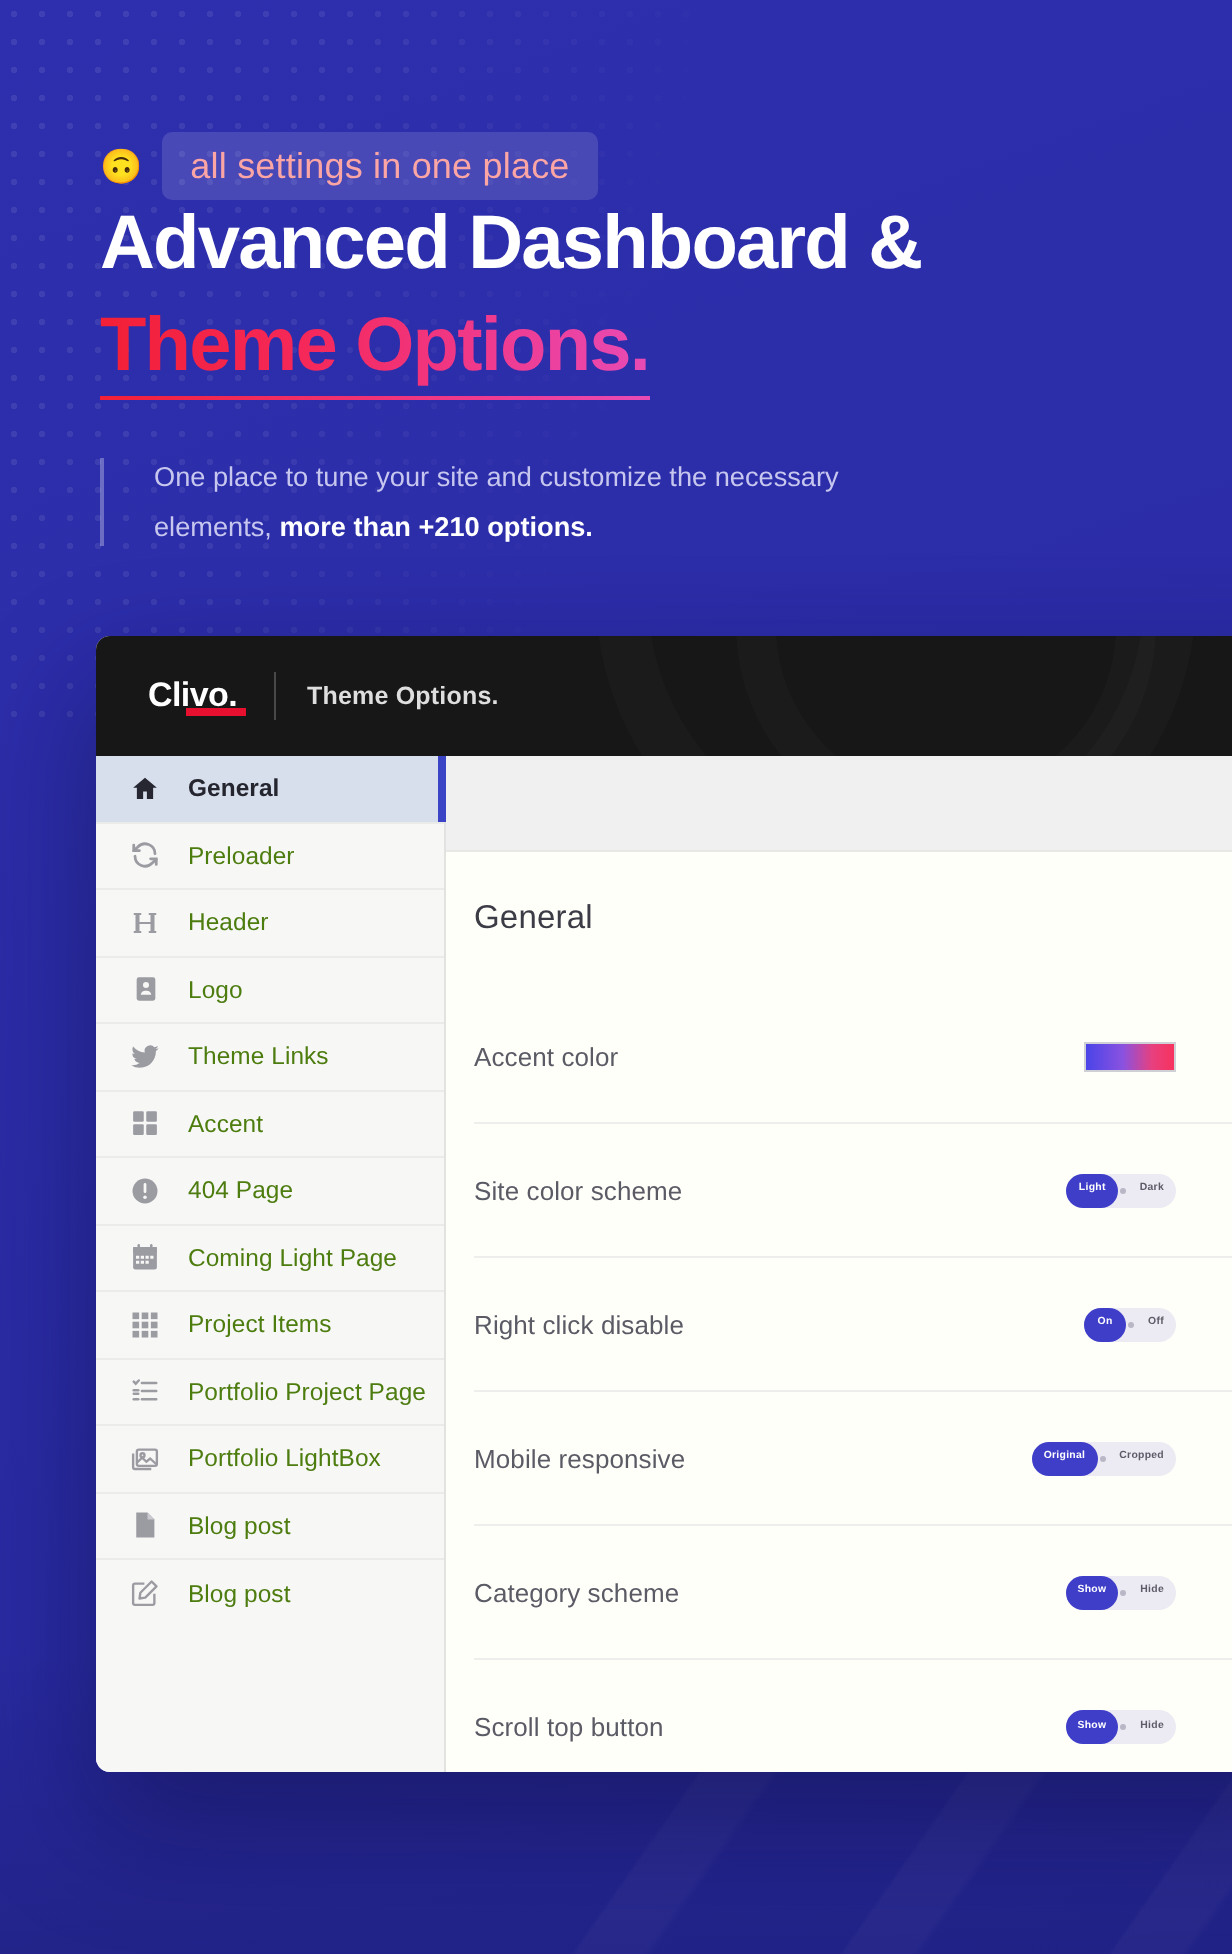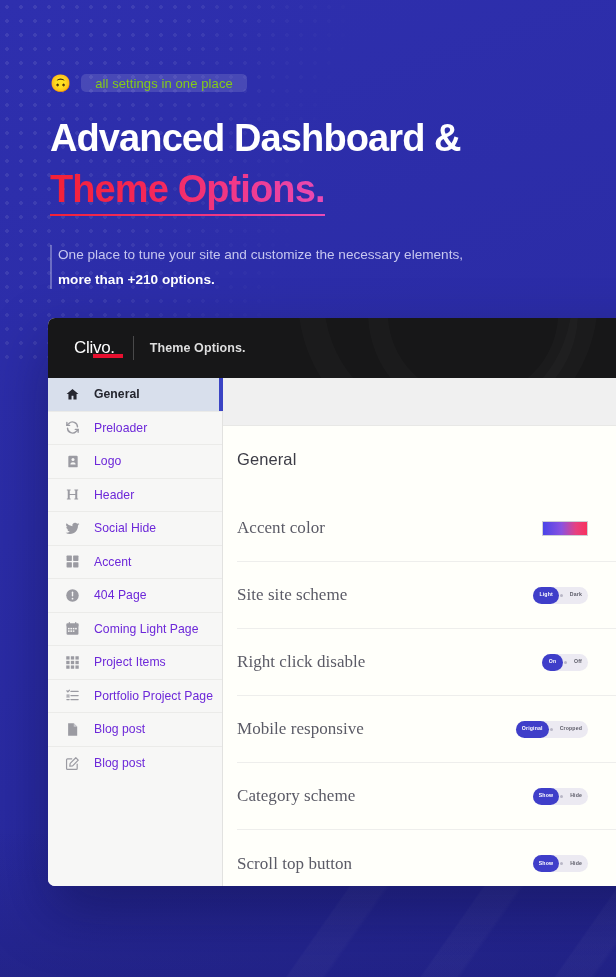--- a/index.html
+++ b/index.html
@@ -67,32 +67,32 @@
   }
   .emoji {
     font-size: 17px;
     line-height: 1;
     display: block;
     filter: saturate(1.1);
   }
   .badge {
     display: inline-flex;
     align-items: center;
-    height: 18px;
+    height: 34px;
     padding: 0 14px;
     border-radius: 5px;
     background: rgba(255,255,255,0.13);
-    color: #84cc16;
-    font-size: 13px;
+    color: #fca5a5;
+    font-size: 18px;
     letter-spacing: .1px;
     white-space: nowrap;
   }
 
   .title {
-    margin-top: 20px;
+    margin-top: 4px;
     font-size: 38px;
     line-height: 1.18;
     font-weight: bold;
     color: #ffffff;
     letter-spacing: -0.9px;
   }
   .title-line2 {
     display: inline-block;
     position: relative;
     margin-top: 6px;
@@ -106,21 +106,21 @@
   .title-underline {
     position: absolute;
     left: 0; right: 0; bottom: 0;
     height: 2px;
     background: linear-gradient(90deg, #f32036 0%, #ef3b90 70%, #e84bb5 100%);
   }
 
   .sub {
     margin-top: 26px;
     position: relative;
-    padding-left: 8px;
+    padding-left: 27px;
     max-width: 430px;
   }
   .sub-bar {
     position: absolute;
     left: 0; top: 3px; bottom: 4px;
     width: 2px;
     background: rgba(255,255,255,0.30);
   }
   .sub-text {
     font-size: 13.6px;
@@ -156,21 +156,21 @@
     border: 26px solid rgba(255,255,255,0.018);
     pointer-events: none;
   }
   .arc-a { width: 300px; height: 300px; left: 250px; top: -170px; }
   .arc-b { width: 210px; height: 210px; left: 320px; top: -110px; border-width: 20px; }
 
   .logo {
     position: relative;
     color: #ffffff;
     font-size: 17px;
-    font-weight: normal;
+    font-weight: bold;
     letter-spacing: -0.3px;
     z-index: 2;
   }
   .logo-underline {
     position: absolute;
     left: 19px;
     bottom: 0px;
     width: 30px;
     height: 4px;
     background: #e8102f;
@@ -230,21 +230,21 @@
     flex: 0 0 17px;
     display: flex;
     align-items: center;
     justify-content: center;
     color: #9b9ba2;
   }
   .nav-item.active .nav-ico { color: #262730; }
   .nav-ico svg { display: block; }
   .nav-label {
     font-size: 12.2px;
-    color: #6d28d9;
+    color: #4d7c0f;
     letter-spacing: .05px;
     white-space: nowrap;
   }
   .nav-item.active .nav-label { color: #24252e; font-weight: bold; }
 
   
   .content {
     flex: 1;
     background: #fffffa;
     min-width: 0;
@@ -267,24 +267,23 @@
   .row {
     display: flex;
     align-items: center;
     justify-content: space-between;
     height: 67px;
     border-bottom: 1px solid #eeeeec;
     padding-right: 48px;
   }
   .row:last-child { border-bottom: none; }
   .row-label {
-    font-size: 17px;
+    font-size: 13px;
     color: #5b5b66;
     letter-spacing: .05px;
-    font-family: Liberation Serif, serif;
   }
 
   .swatch {
     width: 46px;
     height: 15px;
     border: 1px solid #cfcfd6;
     background: linear-gradient(90deg, #4a44e8 0%, #8a52e0 42%, #e7407f 75%, #f8325e 100%);
   }
 
   
@@ -389,43 +388,43 @@
               <path d="M20 11a8 8 0 0 0-13.8-5.4L3 8.5"></path>
               <path d="M4 13a8 8 0 0 0 13.8 5.4L21 15.5"></path>
               <path d="M3 4v4.5h4.5"></path>
               <path d="M21 19.5V15h-4.5"></path>
             </svg>
           </span>
           <span class="nav-label">Preloader</span>
         </div>
         <div class="nav-item">
           <span class="nav-ico">
+            <svg width="15" height="15" viewBox="0 0 24 24" fill="currentColor">
+              <path d="M3 4h6v1.6H7.6v5.6h8.8V5.6H15V4h6v1.6h-1.4v12.8H21V20h-6v-1.6h1.4v-5.6H7.6v5.6H9V20H3v-1.6h1.4V5.6H3z"></path>
+            </svg>
+          </span>
+          <span class="nav-label">Header</span>
+        </div>
+        <div class="nav-item">
+          <span class="nav-ico">
             <svg width="14" height="15" viewBox="0 0 24 24" fill="currentColor">
               <rect x="4" y="2" width="16" height="20" rx="2"></rect>
               <circle cx="12" cy="8.5" r="2.6" fill="#f7f7f6"></circle>
               <path d="M7.5 17c0-2.3 2-3.6 4.5-3.6s4.5 1.3 4.5 3.6z" fill="#f7f7f6"></path>
             </svg>
           </span>
           <span class="nav-label">Logo</span>
         </div>
         <div class="nav-item">
           <span class="nav-ico">
             <svg width="15" height="15" viewBox="0 0 24 24" fill="currentColor">
-              <path d="M3 4h6v1.6H7.6v5.6h8.8V5.6H15V4h6v1.6h-1.4v12.8H21V20h-6v-1.6h1.4v-5.6H7.6v5.6H9V20H3v-1.6h1.4V5.6H3z"></path>
-            </svg>
-          </span>
-          <span class="nav-label">Header</span>
-        </div>
-        <div class="nav-item">
-          <span class="nav-ico">
-            <svg width="15" height="15" viewBox="0 0 24 24" fill="currentColor">
               <path d="M23 4.9a8.9 8.9 0 0 1-2.6.7 4.5 4.5 0 0 0 2-2.5 9 9 0 0 1-2.9 1.1 4.5 4.5 0 0 0-7.7 4.1A12.8 12.8 0 0 1 2.5 3.6a4.5 4.5 0 0 0 1.4 6A4.4 4.4 0 0 1 1.9 9v.1a4.5 4.5 0 0 0 3.6 4.4 4.5 4.5 0 0 1-2 .1 4.5 4.5 0 0 0 4.2 3.1A9 9 0 0 1 1 18.6a12.7 12.7 0 0 0 6.9 2c8.3 0 12.8-6.9 12.8-12.8v-.6A9 9 0 0 0 23 4.9z"></path>
             </svg>
           </span>
-          <span class="nav-label">Social Hide</span>
+          <span class="nav-label">Theme Links</span>
         </div>
         <div class="nav-item">
           <span class="nav-ico">
             <svg width="15" height="15" viewBox="0 0 24 24" fill="currentColor">
               <rect x="2.5" y="2.5" width="8.5" height="8.5" rx="1"></rect>
               <rect x="13" y="2.5" width="8.5" height="8.5" rx="1"></rect>
               <rect x="2.5" y="13" width="8.5" height="8.5" rx="1"></rect>
               <rect x="13" y="13" width="8.5" height="8.5" rx="1"></rect>
             </svg>
           </span>
@@ -482,20 +481,31 @@
               <path d="M3 4.5l1.6 1.6L7 3.6"></path>
               <path d="M3 11.3h3.6"></path>
               <path d="M3 14.2h3.6"></path>
               <path d="M3 18.5h3.6"></path>
             </svg>
           </span>
           <span class="nav-label">Portfolio Project Page</span>
         </div>
         <div class="nav-item">
           <span class="nav-ico">
+            <svg width="15" height="15" viewBox="0 0 24 24" fill="none" stroke="currentColor" stroke-width="1.9">
+              <rect x="5.5" y="4.5" width="16" height="13" rx="1.5"></rect>
+              <circle cx="10" cy="9" r="1.6"></circle>
+              <path d="M5.5 15l4.2-4 3.4 3.2 3-2.6 5.4 5"></path>
+              <path d="M2.5 7.5v11a1.5 1.5 0 0 0 1.5 1.5h13"></path>
+            </svg>
+          </span>
+          <span class="nav-label">Portfolio LightBox</span>
+        </div>
+        <div class="nav-item">
+          <span class="nav-ico">
             <svg width="15" height="15" viewBox="0 0 24 24" fill="currentColor">
               <path d="M5 2h9l5.5 5.5V22H5z"></path>
               <path d="M14 2v5.5h5.5z" fill="#c9c9cf"></path>
             </svg>
           </span>
           <span class="nav-label">Blog post</span>
         </div>
         <div class="nav-item">
           <span class="nav-ico">
             <svg width="15" height="15" viewBox="0 0 24 24" fill="none" stroke="currentColor" stroke-width="1.9" stroke-linejoin="round">
@@ -510,21 +520,21 @@
     <section class="content">
       <div class="content-top"></div>
       <div class="content-inner">
         <div class="panel-title">General</div>
         <div id="settings-list">
             <div class="row">
               <span class="row-label">Accent color</span>
               <div class="swatch"></div>
             </div>
             <div class="row">
-              <span class="row-label">Site site scheme</span>
+              <span class="row-label">Site color scheme</span>
               <div class="toggle">
                 <span class="opt on">Light</span>
                 <span class="dot"></span>
                 <span class="opt off">Dark</span>
               </div>
             </div>
             <div class="row">
               <span class="row-label">Right click disable</span>
               <div class="toggle">
                 <span class="opt on">On</span>

